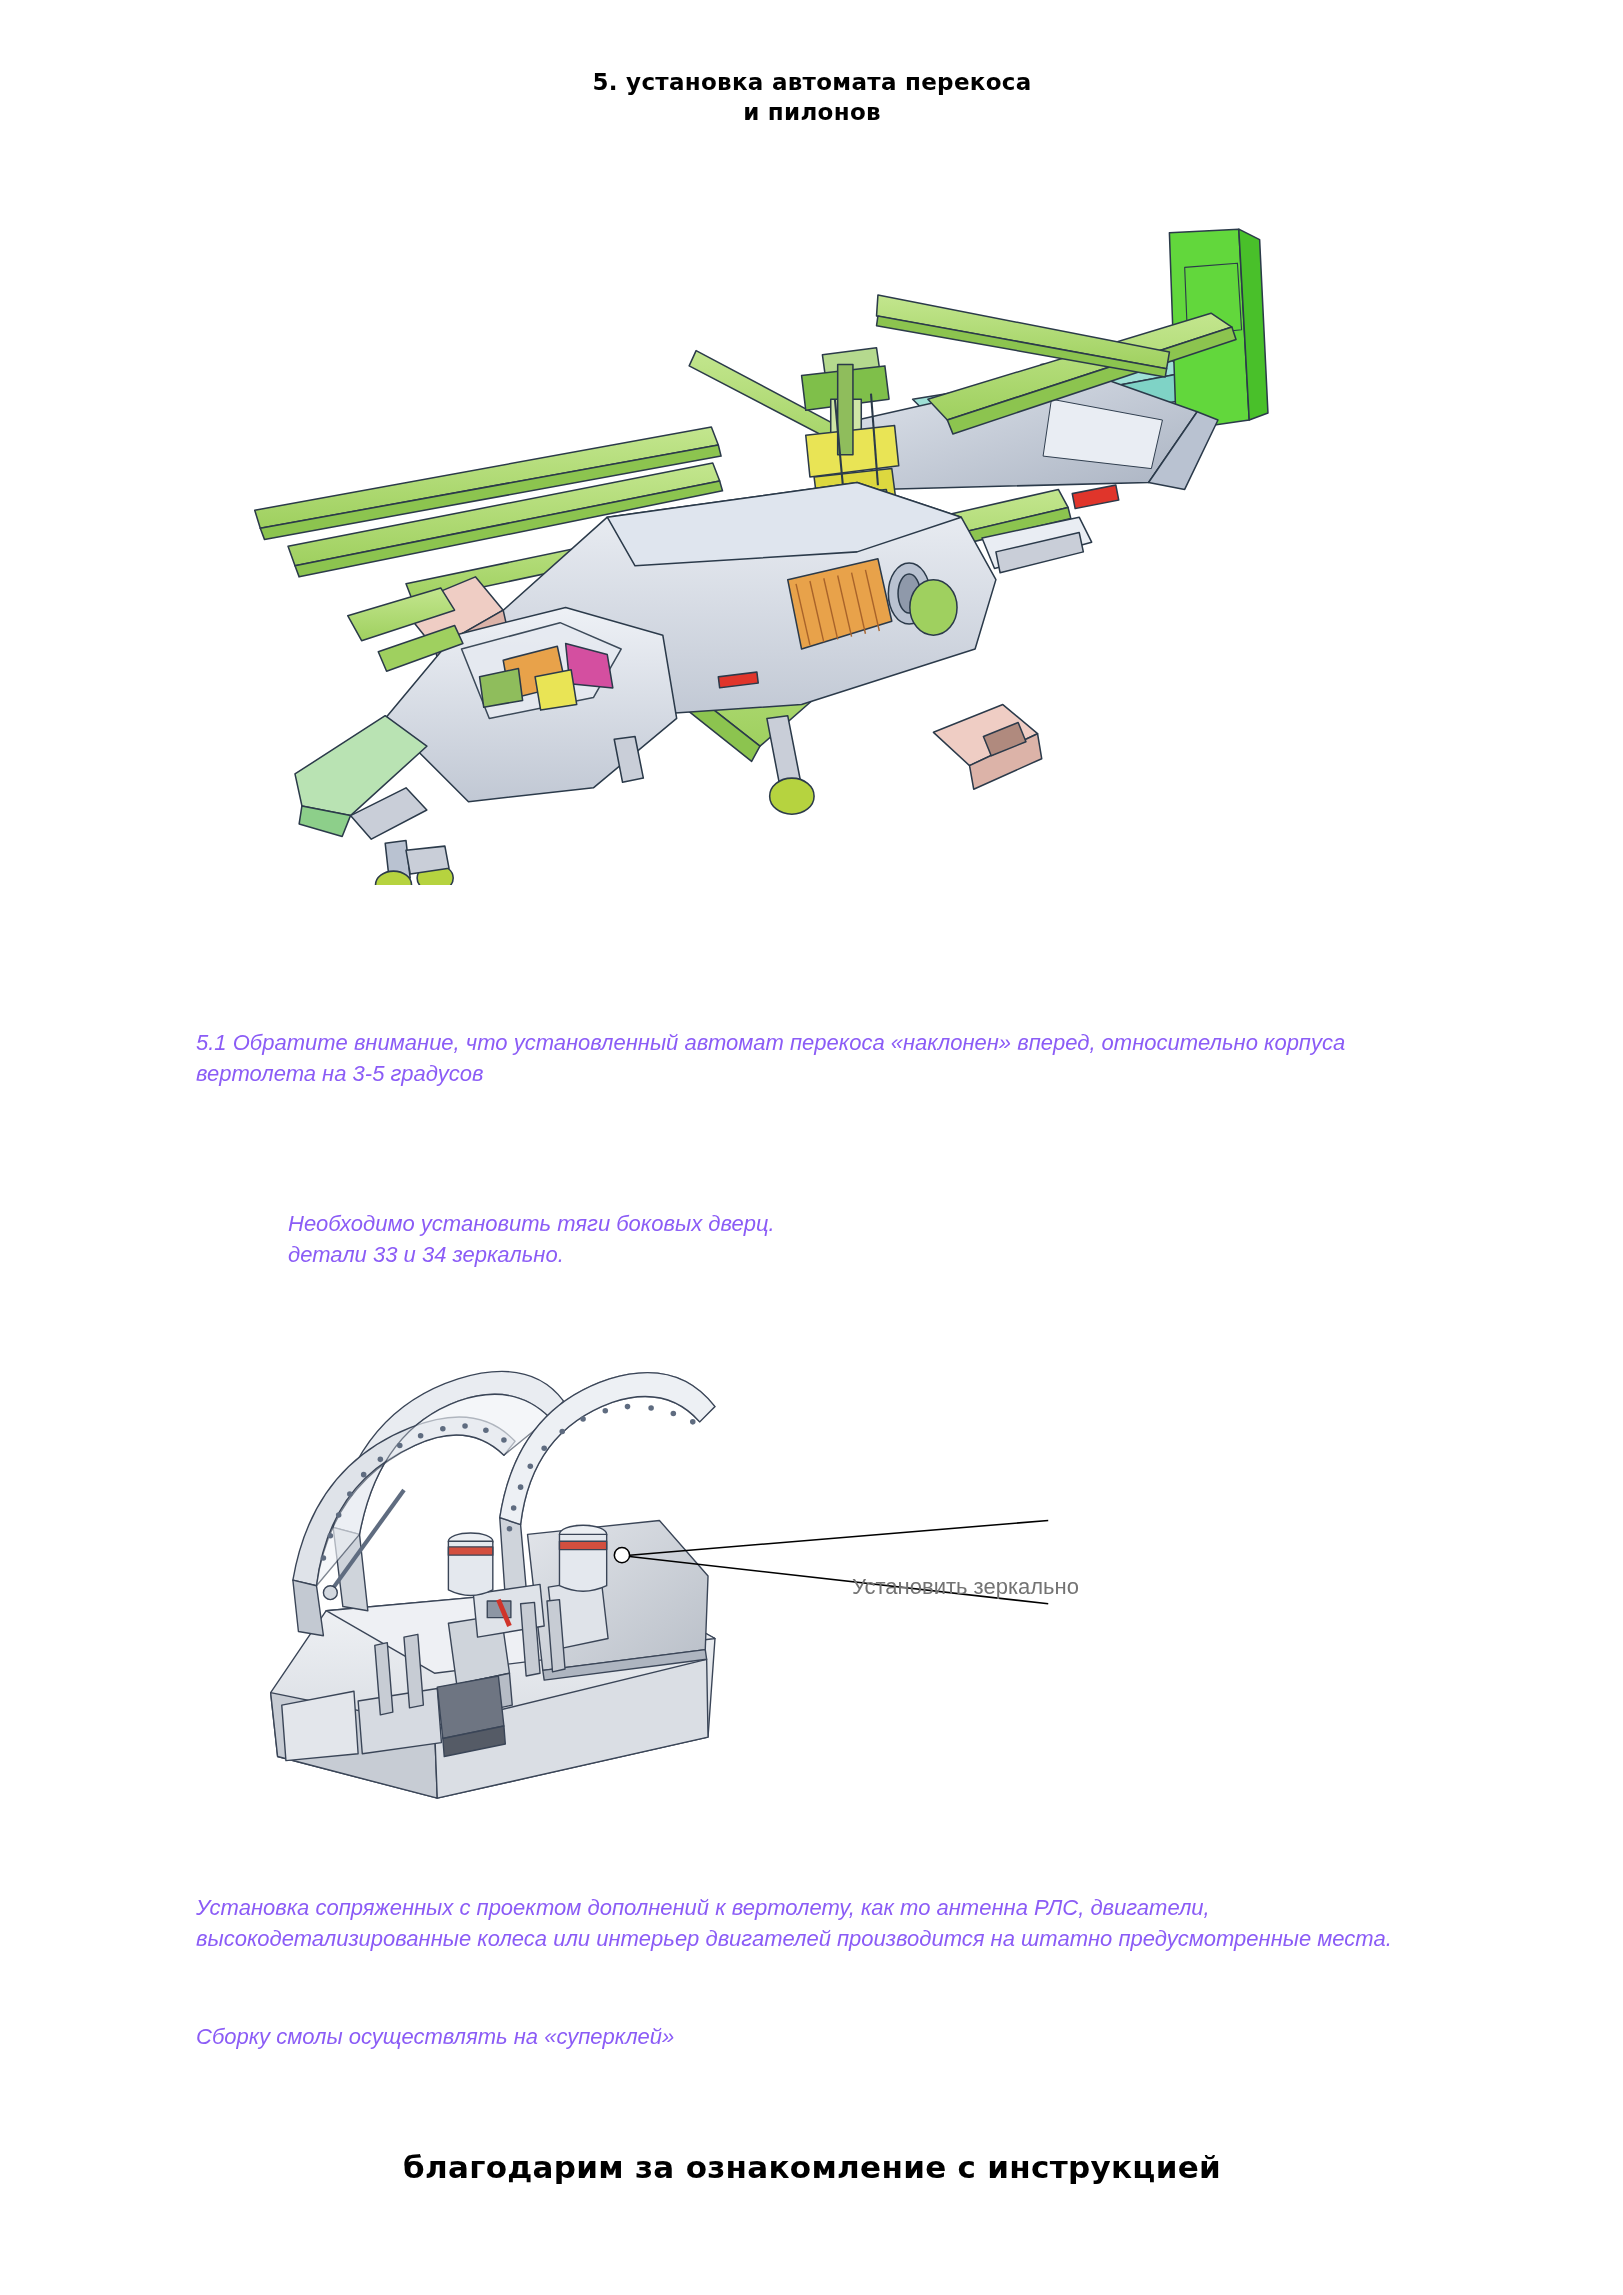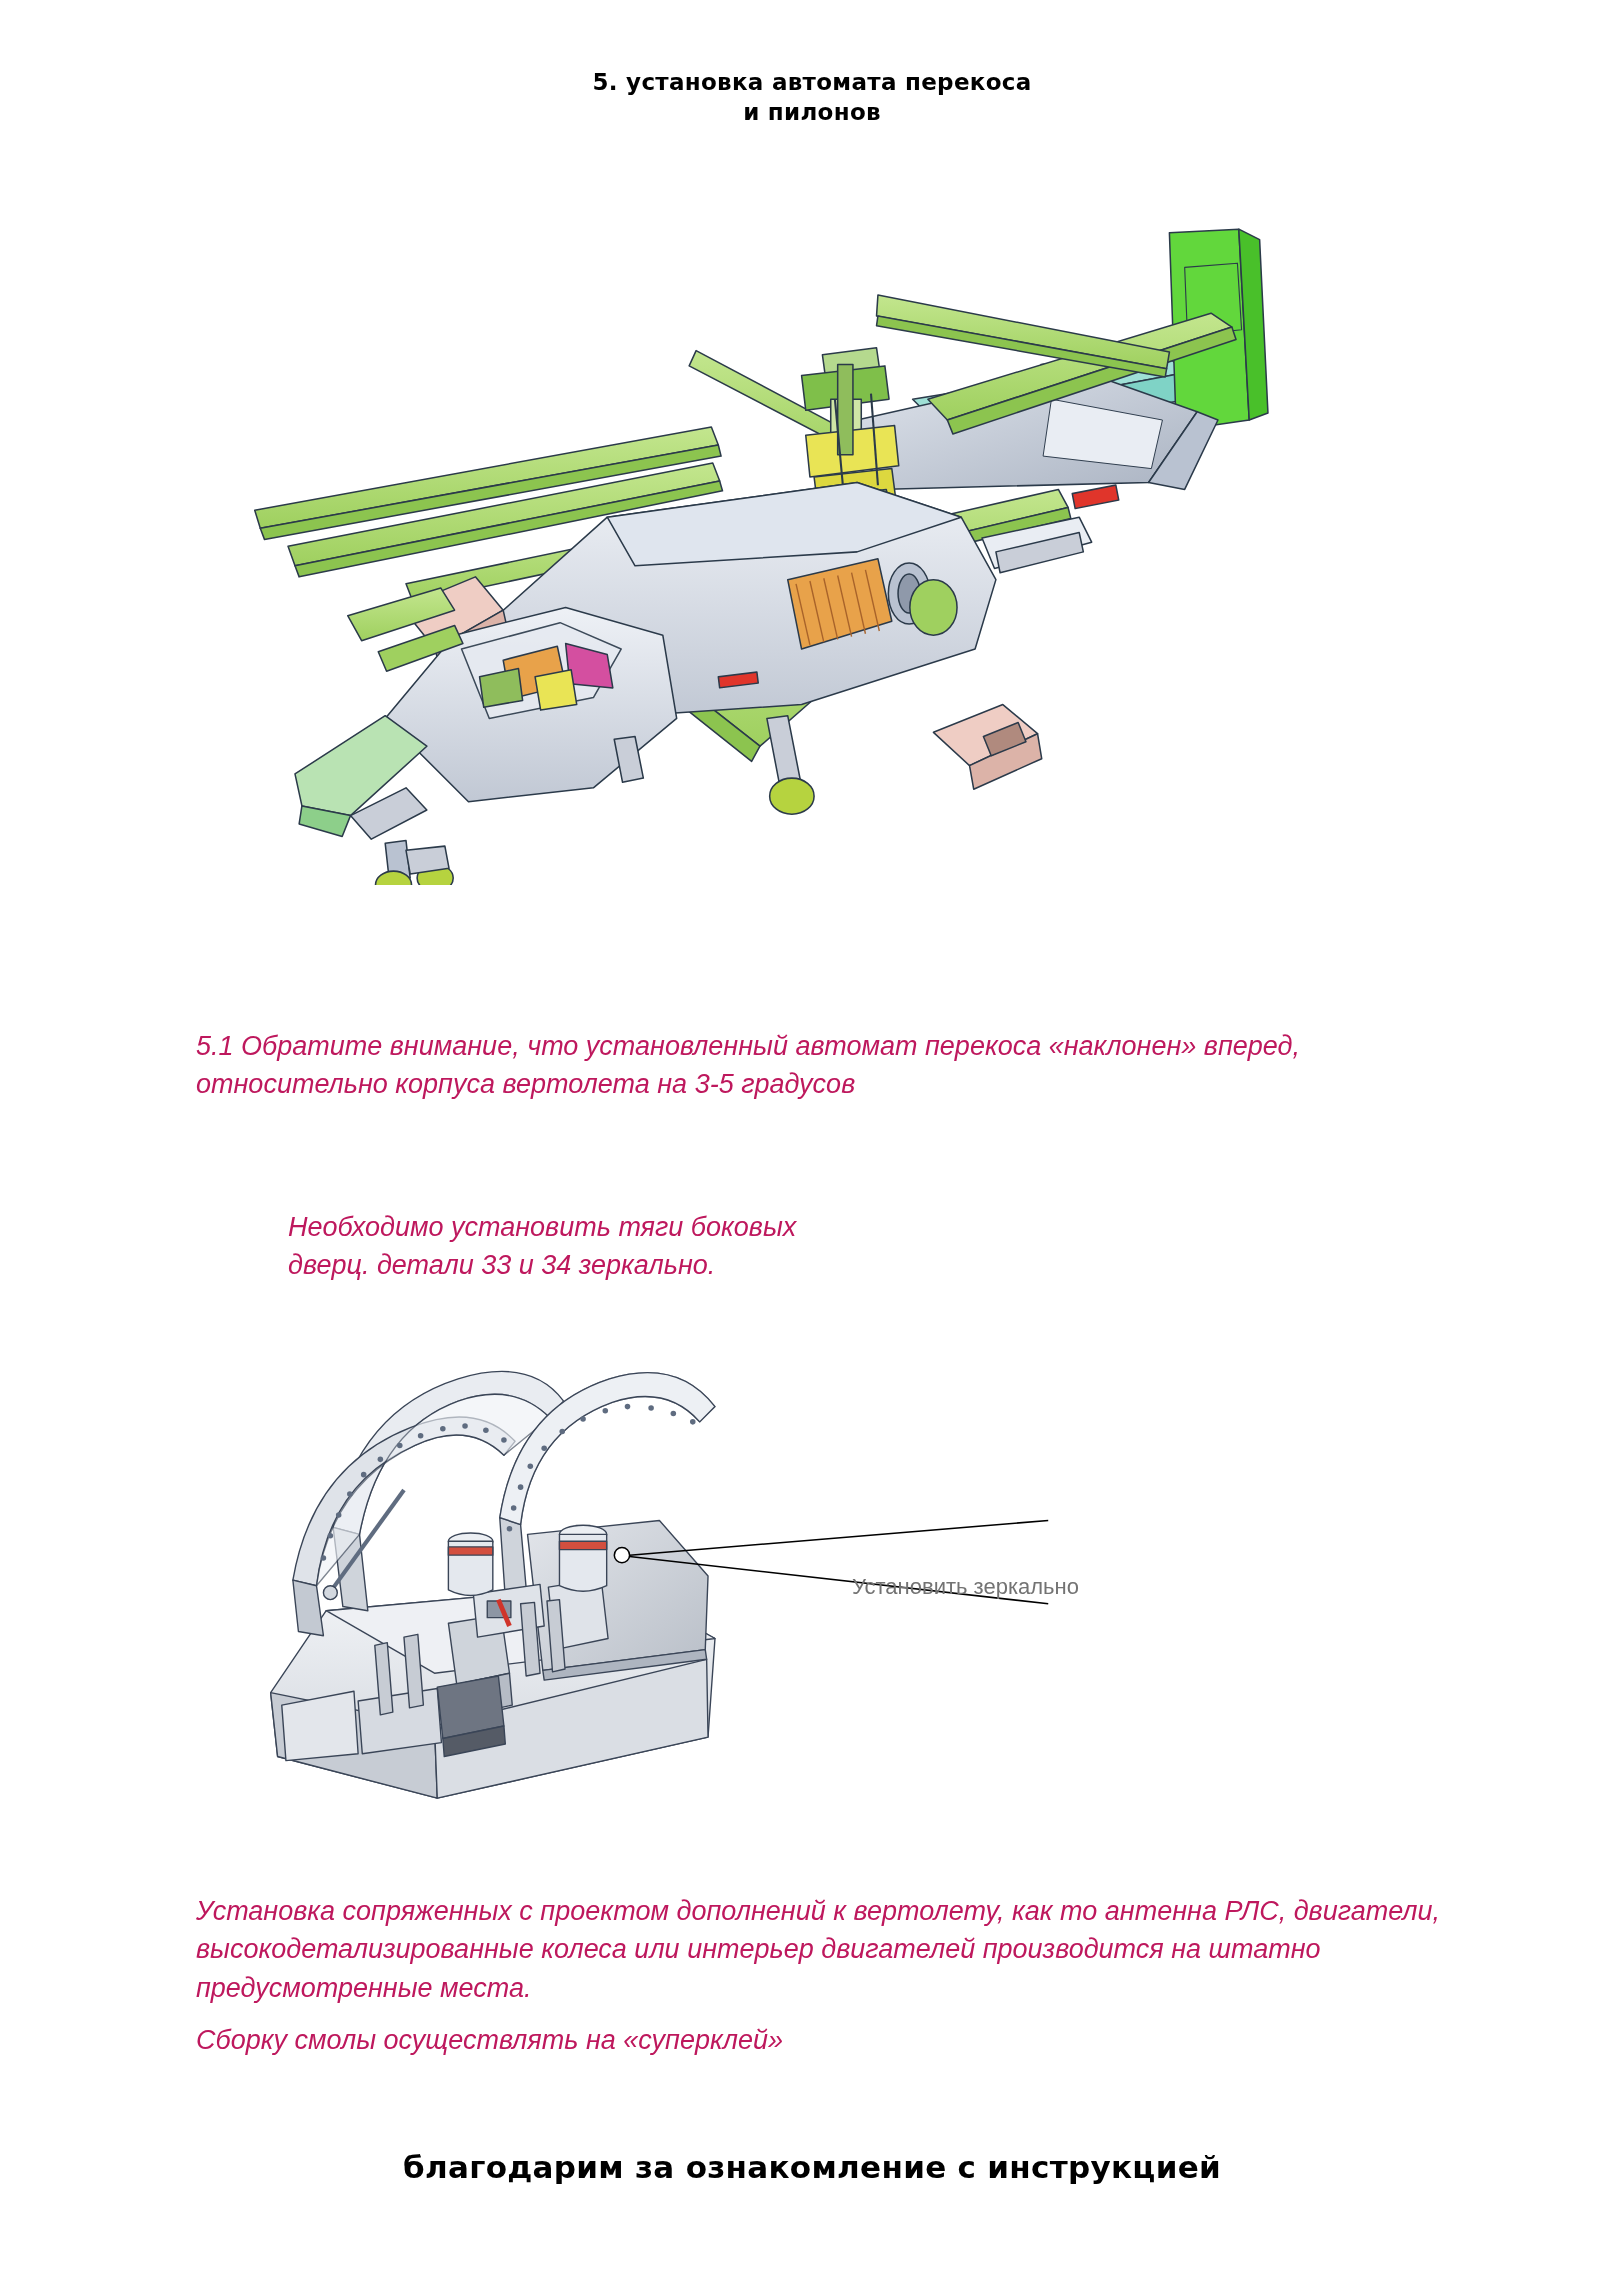--- a/index.html
+++ b/index.html
@@ -46,23 +46,23 @@
     font-family: "DejaVu Sans", sans-serif;
     font-weight: bold;
     font-size: 31px;
     letter-spacing: 0.3px;
   }
 
   
   .para {
     position: absolute;
     font-style: italic;
-    font-size: 27px;
+    font-size: 22px;
     line-height: 1.42;
-    color: #be185d;
+    color: #8b5cf6;
   }
   #p-51 { left: 196px; top: 1027px; width: 1270px; }
   #p-variant {
     position: absolute;
     left: 288px; top: 1141px; width: 972px;
     font-style: normal; font-weight: bold; font-size: 23px;
   }
   #p-tyagi { left: 288px; top: 1208px; width: 528px; }
   #p-install { left: 196px; top: 1892px; width: 1270px; }
   #p-glue   { left: 196px; top: 2021px; width: 1180px; }

